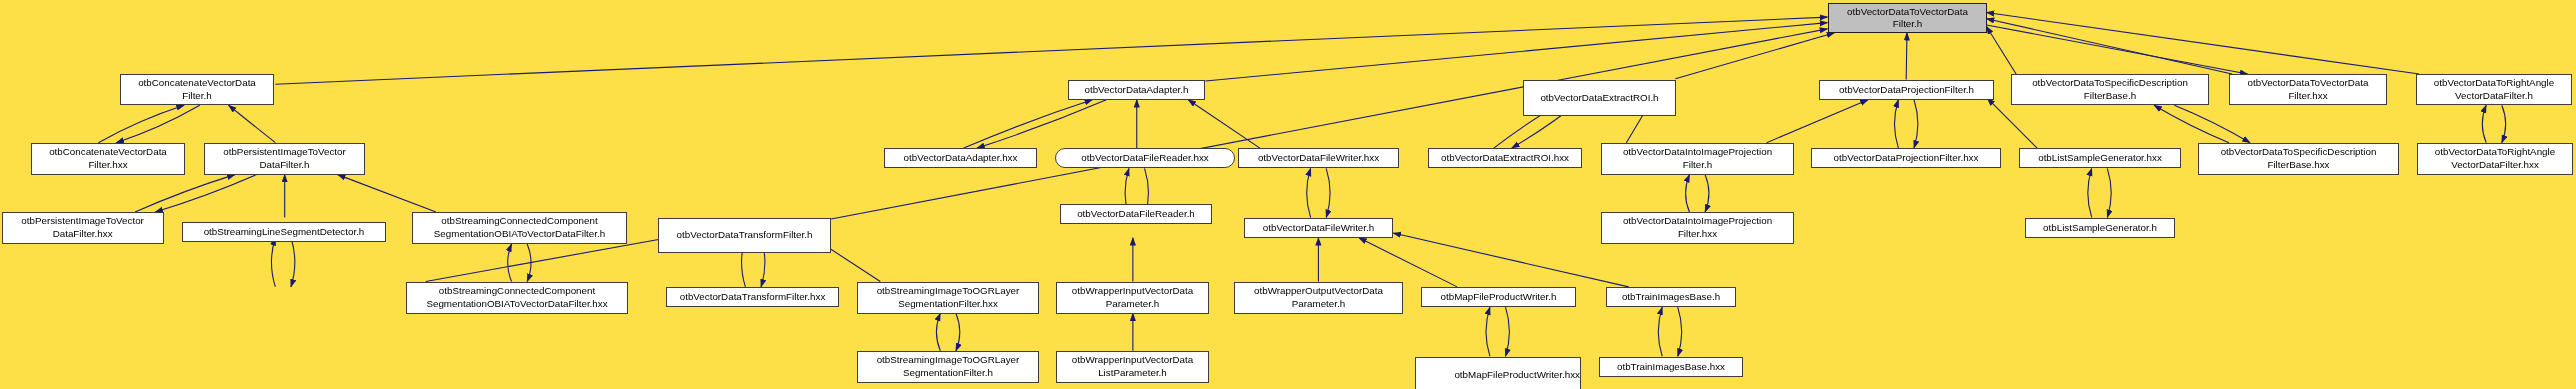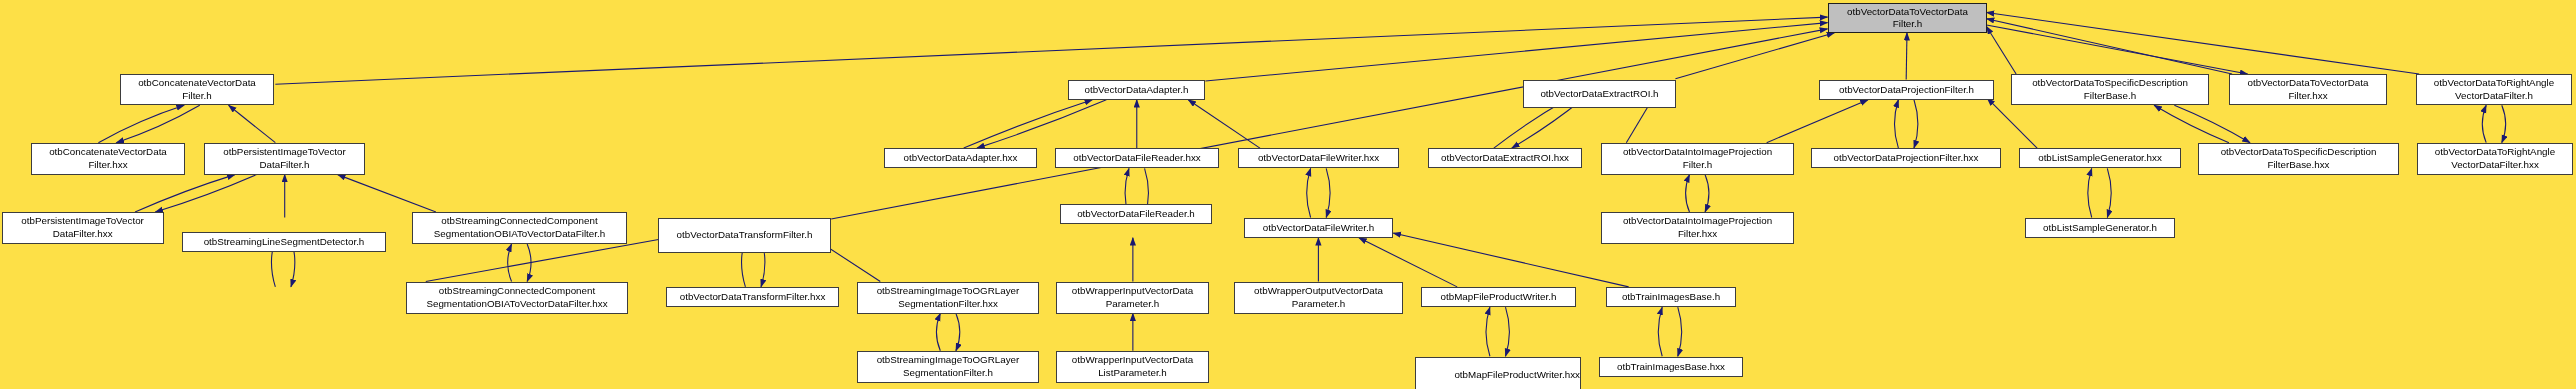--- a/index.html
+++ b/index.html
@@ -80,47 +80,47 @@
       <path d="M2186,224 Q2196,248 2186,272" fill="none" stroke="#191970" stroke-width="1.4" marker-end="url(#arrow)"></path>
       <path d="M2682,279 Q2672,247.5 2682,216" fill="none" stroke="#191970" stroke-width="1.4" marker-end="url(#arrow)"></path>
       <path d="M2702,216 Q2712,247.5 2702,279" fill="none" stroke="#191970" stroke-width="1.4" marker-end="url(#arrow)"></path>
     </svg>
 
 <div class="node root" style="left: 1828px; top: 3.1px; width: 159px; height: 30px;">otbVectorDataToVectorData
 Filter.h</div>
     <div class="node" style="left: 120px; top: 74px; width: 154px; height: 31px;">otbConcatenateVectorData
 Filter.h</div>
     <div class="node" style="left: 1068px; top: 80px; width: 137px; height: 20px;">otbVectorDataAdapter.h</div>
-    <div class="node" style="left: 1523px; top: 80px; width: 153px; height: 28px;">otbVectorDataExtractROI.h</div>
+    <div class="node" style="left: 1523px; top: 80px; width: 153px; height: 36px;">otbVectorDataExtractROI.h</div>
     <div class="node" style="left: 1819px; top: 80px; width: 175px; height: 20px;">otbVectorDataProjectionFilter.h</div>
     <div class="node" style="left: 2011px; top: 74px; width: 198px; height: 31px;">otbVectorDataToSpecificDescription
 FilterBase.h</div>
     <div class="node" style="left: 2229px; top: 74px; width: 158px; height: 31px;">otbVectorDataToVectorData
 Filter.hxx</div>
     <div class="node" style="left: 2416px; top: 74px; width: 156px; height: 31px;">otbVectorDataToRightAngle
 VectorDataFilter.h</div>
     <div class="node" style="left: 31px; top: 143px; width: 154px; height: 32px;">otbConcatenateVectorData
 Filter.hxx</div>
     <div class="node" style="left: 204px; top: 143px; width: 161px; height: 32px;">otbPersistentImageToVector
 DataFilter.h</div>
     <div class="node" style="left: 884px; top: 148px; width: 153px; height: 20px;">otbVectorDataAdapter.hxx</div>
-    <div class="node" style="left: 1055px; top: 148px; width: 164px; height: 20px;">otbVectorDataFileReader.hxx</div>
+    <div class="node" style="left: 1055px; top: 148px; width: 180px; height: 20px; border-radius: 10px;">otbVectorDataFileReader.hxx</div>
     <div class="node" style="left: 1238px; top: 148px; width: 161px; height: 20px;">otbVectorDataFileWriter.hxx</div>
     <div class="node" style="left: 1428px; top: 148px; width: 154px; height: 20px;">otbVectorDataExtractROI.hxx</div>
     <div class="node" style="left: 1601px; top: 143px; width: 193px; height: 32px;">otbVectorDataIntoImageProjection
 Filter.h</div>
     <div class="node" style="left: 1811px; top: 148px; width: 190px; height: 20px;">otbVectorDataProjectionFilter.hxx</div>
     <div class="node" style="left: 2019px; top: 148px; width: 162px; height: 20px;">otbListSampleGenerator.hxx</div>
     <div class="node" style="left: 2198px; top: 143px; width: 201px; height: 32px;">otbVectorDataToSpecificDescription
 FilterBase.hxx</div>
     <div class="node" style="left: 2417px; top: 143px; width: 156px; height: 32px;">otbVectorDataToRightAngle
 VectorDataFilter.hxx</div>
     <div class="node" style="left: 1.6px; top: 212px; width: 162px; height: 32px;">otbPersistentImageToVector
 DataFilter.hxx</div>
-    <div class="node" style="left: 182px; top: 232px; width: 204px; height: 20px;">otbStreamingLineSegmentDetector.h</div>
+    <div class="node" style="left: 182px; top: 222px; width: 204px; height: 20px;">otbStreamingLineSegmentDetector.h</div>
     <div class="node" style="left: 412px; top: 212px; width: 215px; height: 32px;">otbStreamingConnectedComponent
 SegmentationOBIAToVectorDataFilter.h</div>
     <div class="node" style="left: 658px; top: 218px; width: 173px; height: 35px;">otbVectorDataTransformFilter.h</div>
     <div class="node" style="left: 1060px; top: 204px; width: 152px; height: 20px;">otbVectorDataFileReader.h</div>
     <div class="node" style="left: 1244px; top: 218px; width: 149px; height: 20px;">otbVectorDataFileWriter.h</div>
     <div class="node" style="left: 1601px; top: 212px; width: 193px; height: 32px;">otbVectorDataIntoImageProjection
 Filter.hxx</div>
     <div class="node" style="left: 2025px; top: 218px; width: 150px; height: 20px;">otbListSampleGenerator.h</div>
     <div class="node" style="left: 406px; top: 282px; width: 222px; height: 32px;">otbStreamingConnectedComponent
 SegmentationOBIAToVectorDataFilter.hxx</div>

